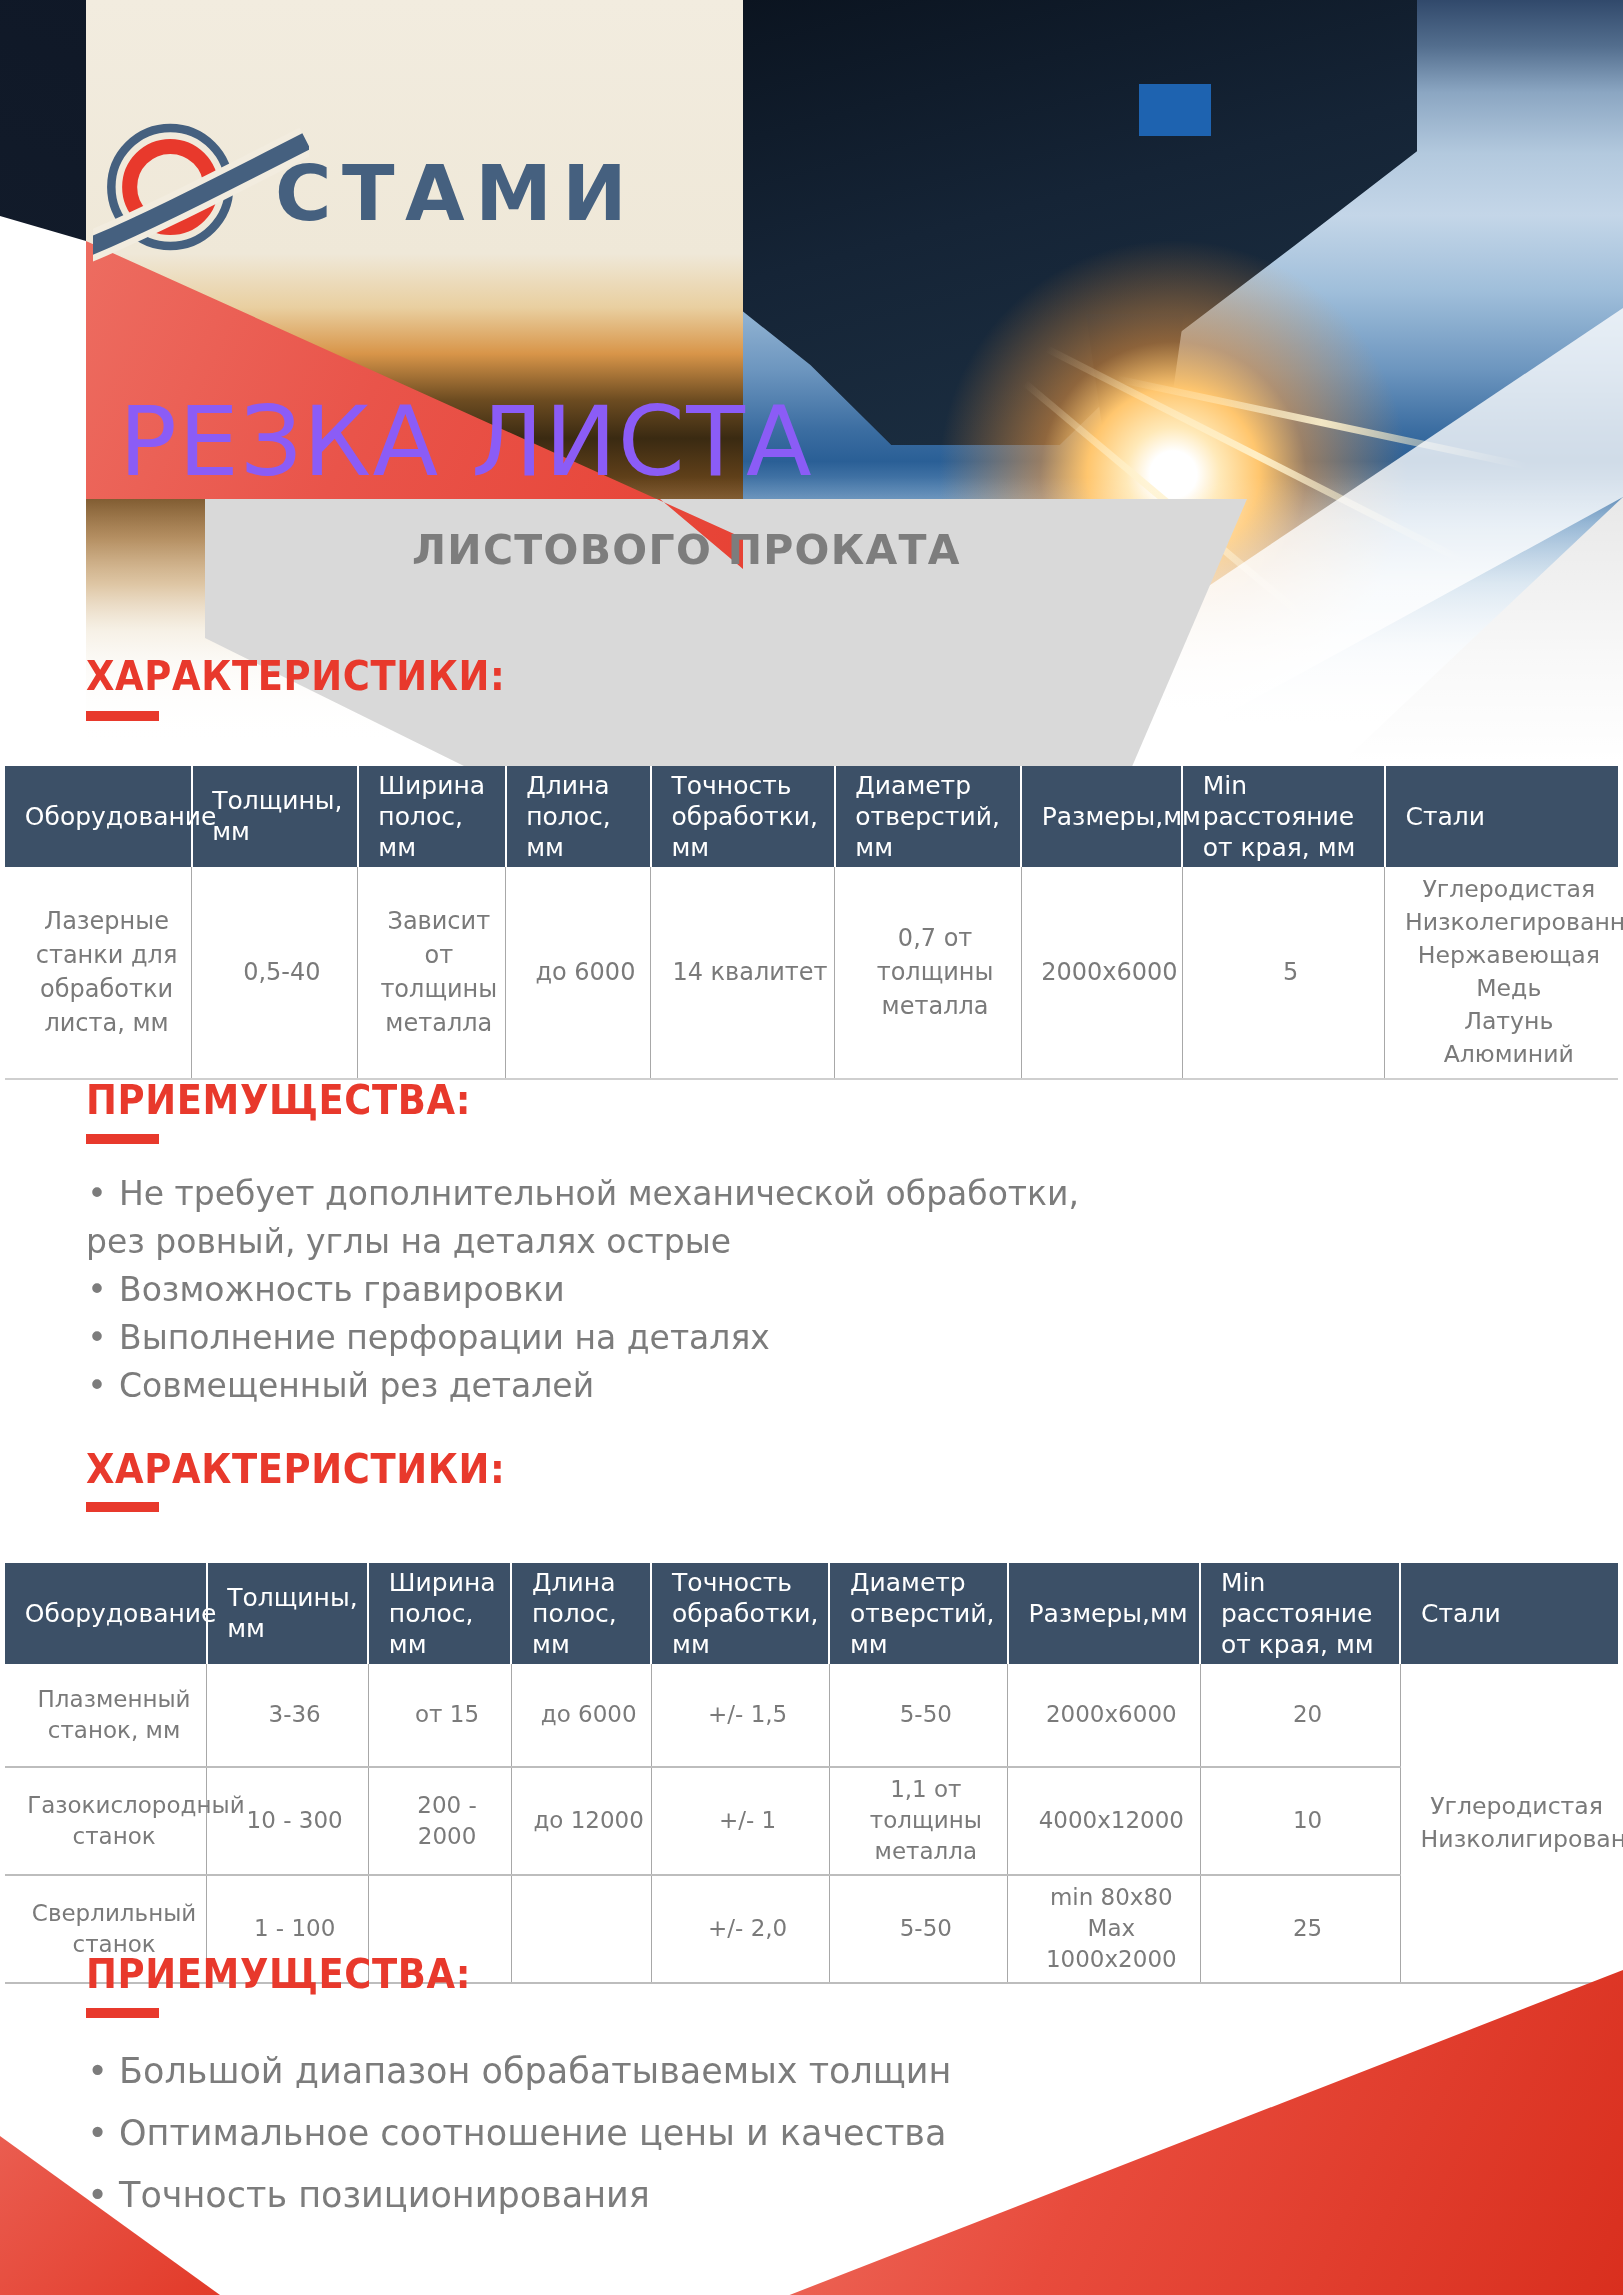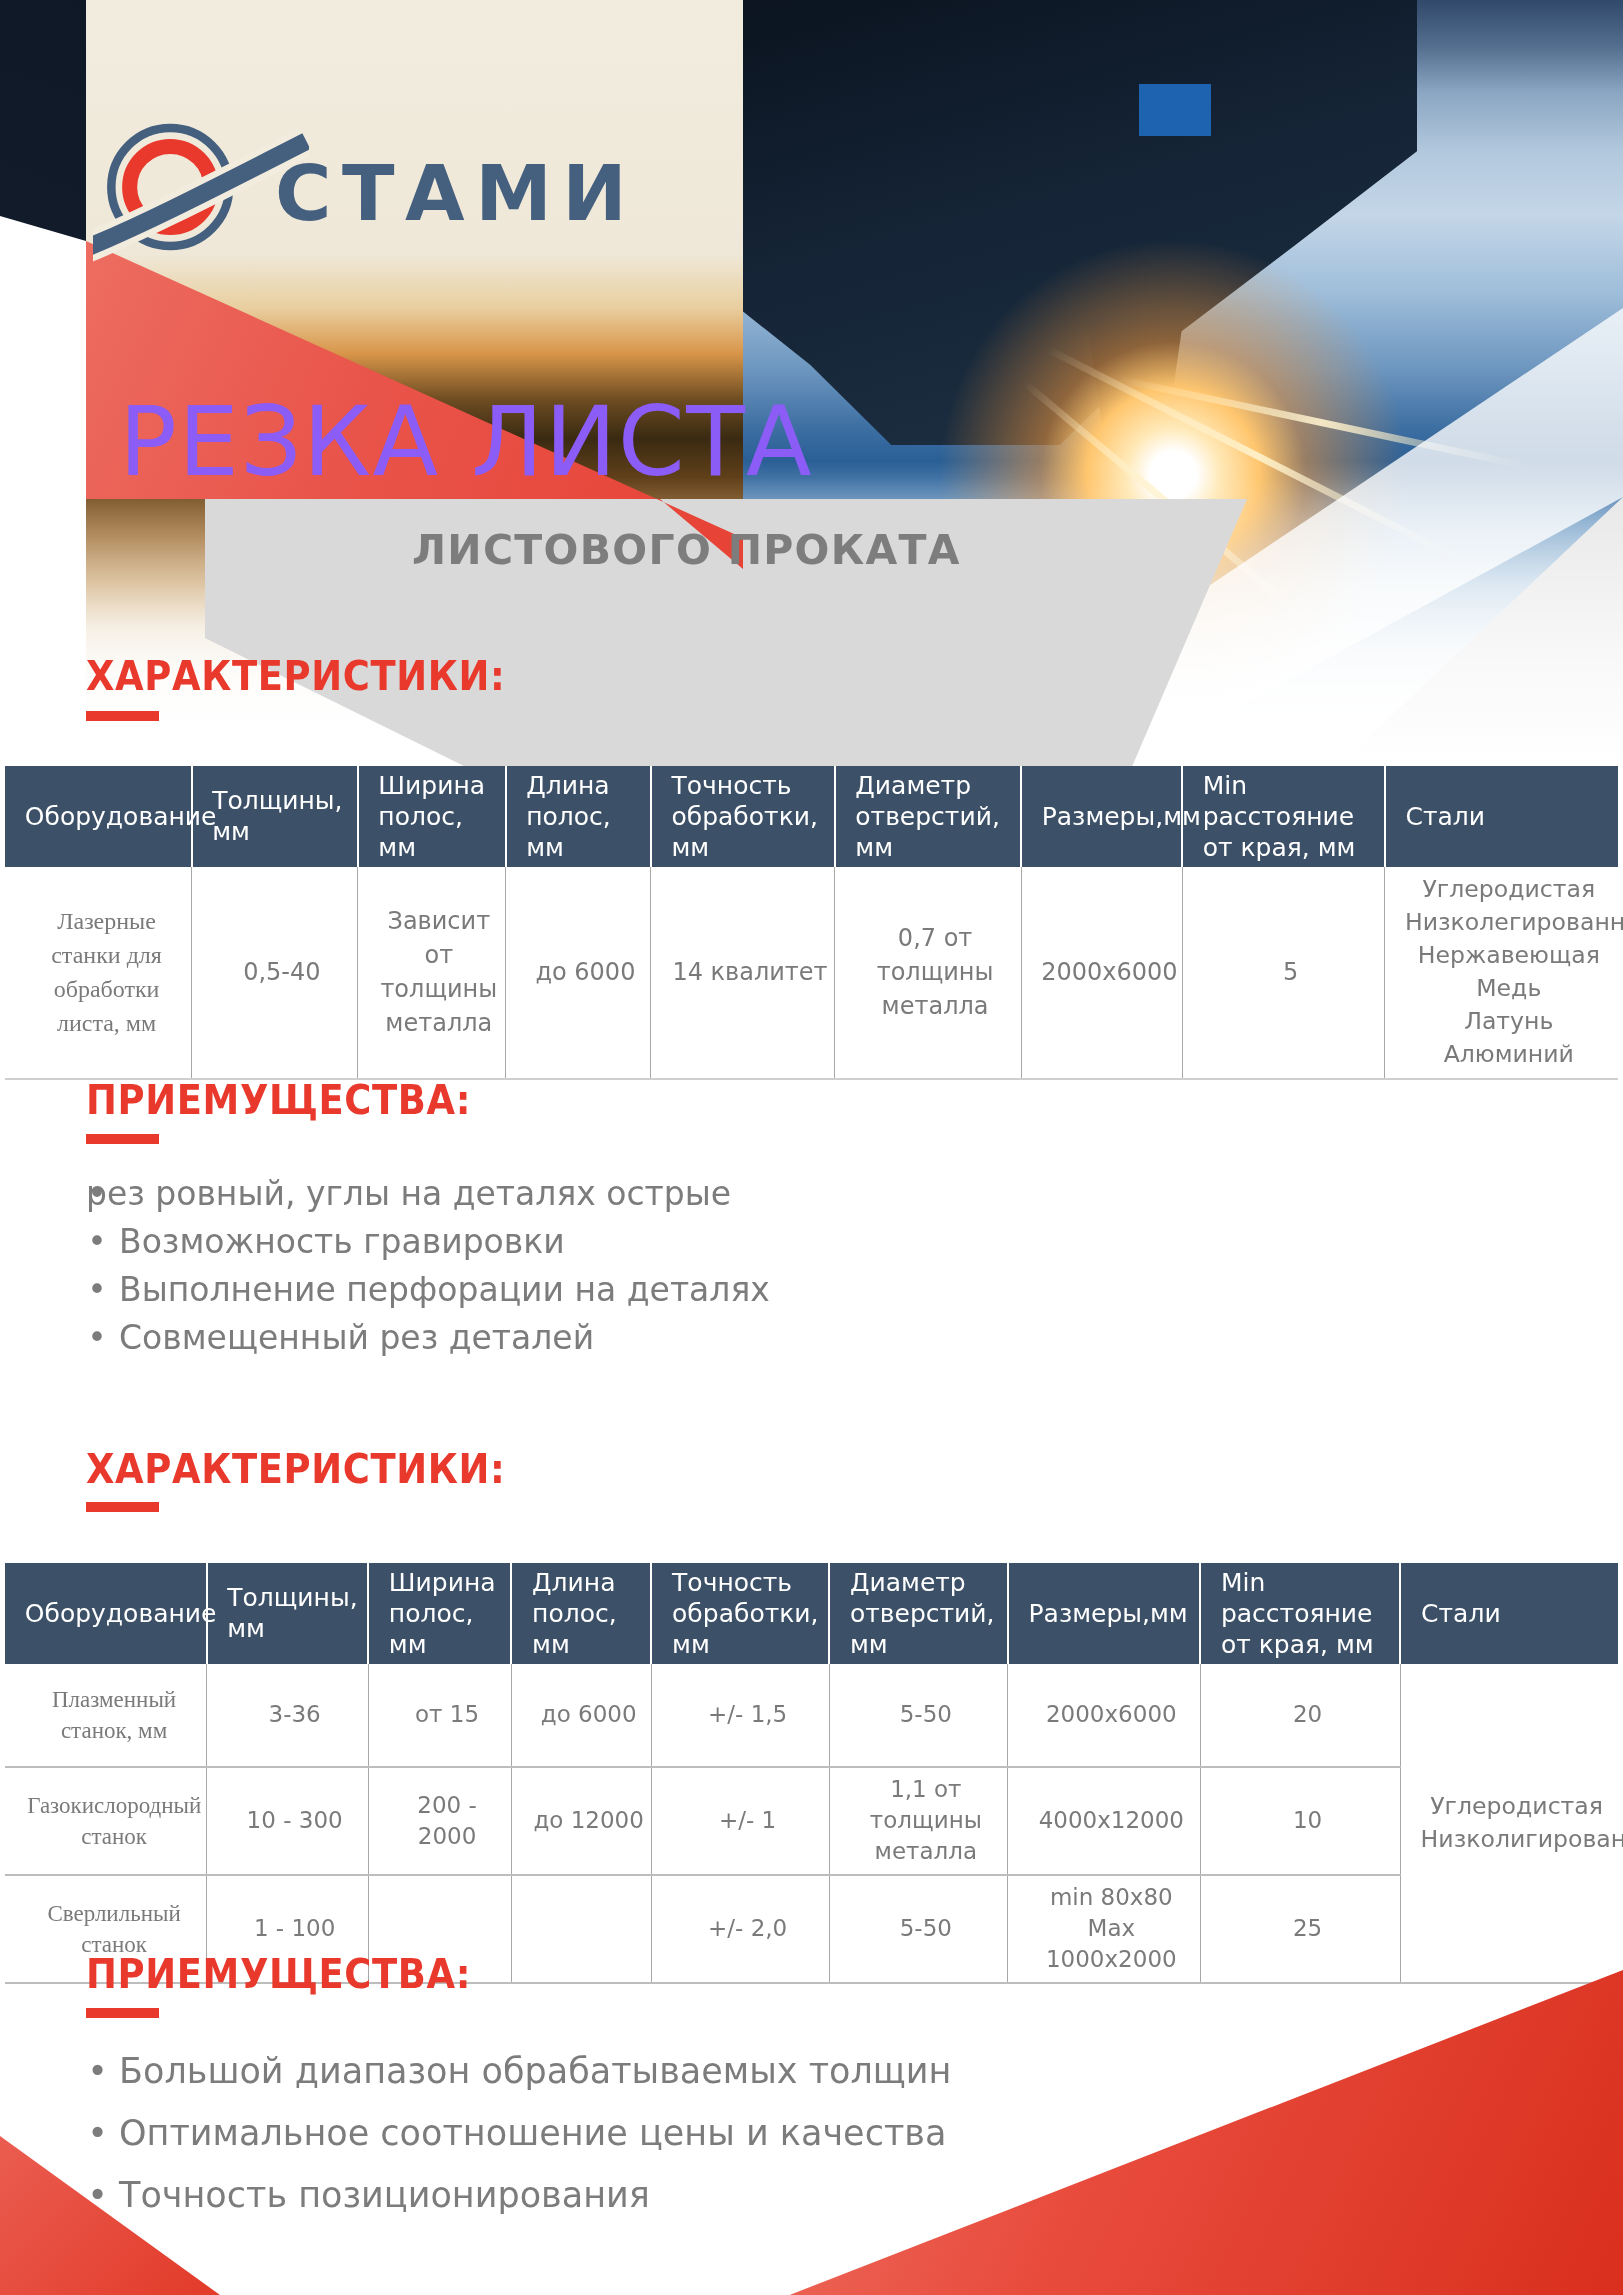--- a/index.html
+++ b/index.html
@@ -67,21 +67,21 @@
   
   .tbl-wrap{position:absolute;left:5.2px;right:5.2px;}
   .tw1{top:766px;} .tw2{top:1563px;}
   table.spec-table{width:100%;border-collapse:collapse;table-layout:fixed;}
   .spec-table th{background:var(--navy);color:#ffffff;font-weight:400;font-size:25px;line-height:31px;
     text-align:left;vertical-align:middle;padding:3.9px 3.9px 3.9px 19.6px;border-left:2px solid #ffffff;
     white-space:pre-line;}
   .spec-table th:first-child{border-left:none;}
   .spec-table td{color:var(--text-gray);vertical-align:middle;text-align:center;
     padding:6.5px 5.2px 6.5px 19.6px;border-left:1.3px solid #a8a8a8;white-space:pre-line;}
-  .spec-table td:first-child{border-left:none;padding-left:22px;font-family:Liberation Serif, serif;}
+  .spec-table td:first-child{border-left:none;padding-left:22px;}
   .tw1 .spec-table th{height:64px;}
   .tw1 .spec-table td{height:191px;font-size:24px;line-height:34px;border-bottom:2px solid #cfcfcf;}
   .tw2 .spec-table th{height:58px;}
   .tw2 .spec-table td{height:103px;font-size:23px;line-height:31px;border-bottom:2.6px solid #bdbdbd;}
   .spec-table td.steel-cell{font-size:23.6px;line-height:33px;}
 
   
   .bullets{position:absolute;left:86px;right:92px;list-style:none;margin:0;padding:0;
     color:#7c7c7c;}
   .bullets li{position:relative;padding-left:33px;}
@@ -185,20 +185,21 @@
           </tr>
         </tbody>
       </table>
     </div>
 
   <div class="sec-heading a1-heading">ПРИЕМУЩЕСТВА:</div>
   <div class="heading-bar a1-bar"></div>
   <ul class="bullets b1" id="list1">
       <li>
         <span class="marker">•</span>
+        <div>Не требует дополнительной механической обработки,</div>
         <div class="cont">рез ровный, углы на деталях острые</div>
       </li>
       <li>
         <span class="marker">•</span>
         <div>Возможность гравировки</div>
       </li>
       <li>
         <span class="marker">•</span>
         <div>Выполнение перфорации на деталях</div>
       </li>

